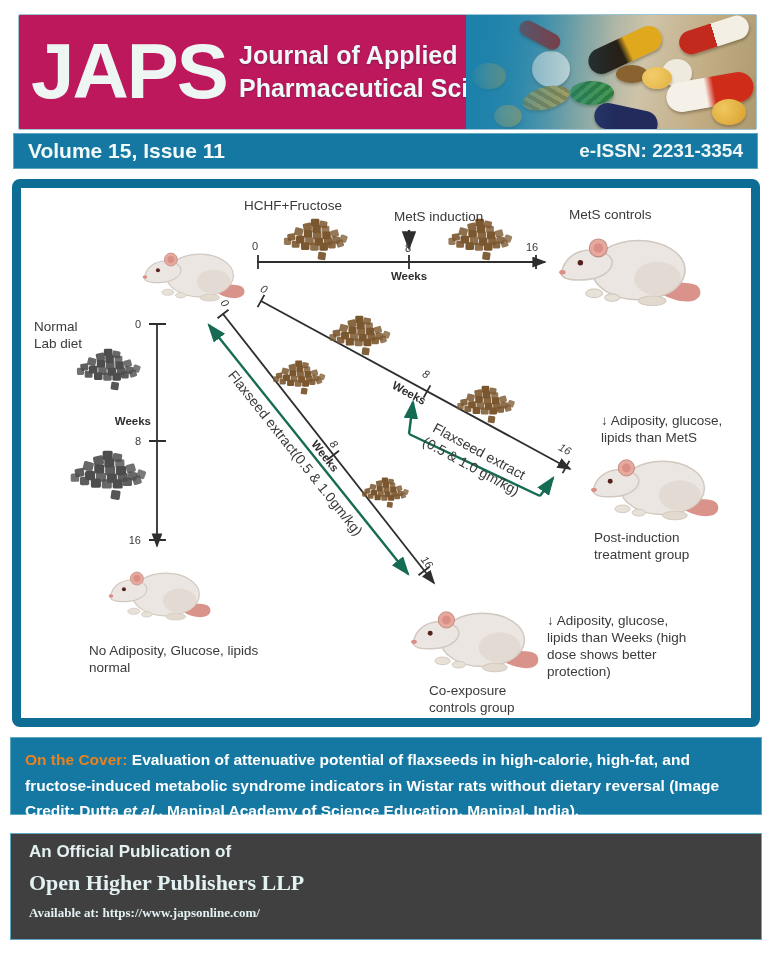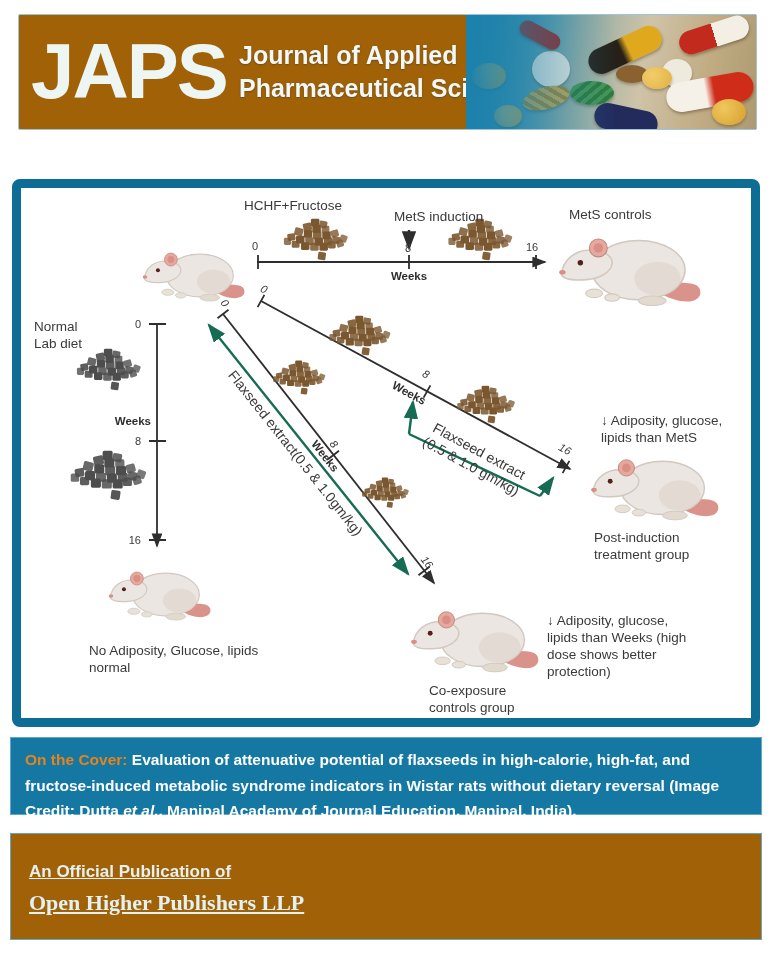--- a/index.html
+++ b/index.html
@@ -1,20 +1,20 @@
 <!DOCTYPE html>
 <html><head>
 <meta charset="utf-8">
 <style>
   html,body{margin:0;padding:0;background:#fff;}
   .page{position:relative;width:772px;height:956px;background:#ffffff;overflow:hidden;
         font-family:"Liberation Sans",sans-serif;}
   
   .masthead{position:absolute;left:18px;top:14px;width:737px;height:114px;
-            background:#a16207;border:1px solid #9cc6d6;border-radius:2px;overflow:hidden;}
+            background:#be185d;border:1px solid #9cc6d6;border-radius:2px;overflow:hidden;}
   .logo{position:absolute;left:12px;top:6px;font-size:78px;font-weight:bold;
         letter-spacing:-2px;color:#eef6f4;line-height:100px;}
   .jname{position:absolute;left:220px;top:24px;font-size:25px;font-weight:bold;
          color:#f2f8f7;line-height:33px;white-space:nowrap;text-shadow:0 1px 2px rgba(0,40,60,.35);}
   .pills{position:absolute;right:0;top:0;width:290px;height:114px;overflow:hidden;
          background:linear-gradient(100deg,#1c81ab 0%,#4a95ad 22%,#93aca4 38%,#cfc3a8 60%,#c2ad85 80%,#ad9a70 100%);}
   .pp{position:absolute;}
   .cap{border-radius:999px;box-shadow:0 2px 3px rgba(40,30,10,.35);}
   .tab{border-radius:50%;box-shadow:0 2px 3px rgba(40,30,10,.3);}
   .pillfade{position:absolute;inset:0;background:linear-gradient(90deg,#1c81ab 0%,rgba(28,129,171,.5) 22%,rgba(28,129,171,0) 52%);}
@@ -34,22 +34,22 @@
   .it{font-style:italic;}
   .figsvg{position:absolute;left:0;top:0;}
   .rot28{transform:rotate(28.5deg);}
   .rot51{transform:rotate(51.5deg);}
   
   .caption{position:absolute;left:10px;top:737px;width:752px;height:78px;background:#1478a2;
            border:1px solid #5fa8c2;box-sizing:border-box;padding:9px 14px;
            font-size:15.5px;font-weight:bold;line-height:25.5px;color:#ffffff;}
   .caption .oc{color:#e8821e;}
   
-  .footer{position:absolute;left:10px;top:833px;width:752px;height:107px;background:#a16207;
-          border:1px solid #5fa8c2;box-sizing:border-box;padding:26px 0 0 18px;color:#e3f1f2;text-decoration:underline;}
+  .footer{position:absolute;left:10px;top:833px;width:752px;height:107px;background:#404040;
+          border:1px solid #5fa8c2;box-sizing:border-box;padding:6px 0 0 18px;color:#e3f1f2;}
   .f1{font-size:17px;font-weight:bold;font-family:"Liberation Sans",sans-serif;margin-top:2px;}
   .f2{font-size:22px;font-weight:bold;font-family:"Liberation Serif",serif;margin-top:8px;}
   .f3{font-size:13px;font-weight:bold;font-family:"Liberation Serif",serif;margin-top:9px;}
 </style>
 </head>
 <body>
 
 <svg width="0" height="0" style="position:absolute" aria-hidden="true">
   <defs>
     <symbol id="rat" viewBox="0 0 140 84">
@@ -117,20 +117,24 @@
       <div class="pp tab" style="right:64px;top:44px;width:30px;height:28px;background:#efeade;"></div>
       <div class="pp tab" style="left:176px;top:52px;width:30px;height:22px;background:radial-gradient(circle at 35% 35%,#f2cd6b,#e2b042);"></div>
       <div class="pp cap" style="right:2px;top:62px;width:88px;height:30px;background:linear-gradient(90deg,#f5f1e8 45%,#cf2d1a 55%);transform:rotate(-10deg);"></div>
       <div class="pp cap" style="left:128px;bottom:-4px;width:64px;height:26px;background:#232a5c;transform:rotate(12deg);"></div>
       <div class="pp tab" style="right:10px;bottom:4px;width:34px;height:26px;background:radial-gradient(circle at 35% 35%,#f0c75e,#d79e2c);"></div>
       <div class="pp tab" style="left:28px;bottom:2px;width:28px;height:22px;background:radial-gradient(circle at 35% 35%,#e5c269,#caa23a);"></div>
       <div class="pillfade"></div>
     </div>
   </div>
 
+  <div class="volbar">
+    <span class="vol">Volume 15, Issue 11</span>
+    <span class="issn">e-ISSN: 2231-3354</span>
+  </div>
 
   <div class="frame">
     <div class="canvas">
 
       <svg class="figsvg" width="730" height="530" viewBox="0 0 730 530">
         <defs>
           <marker id="ab" markerWidth="9" markerHeight="8" refX="7" refY="3" orient="auto" markerUnits="strokeWidth">
             <path d="M0,0 L8,3 L0,6 Z" fill="#2e2e2e"></path>
           </marker>
           <marker id="ag" markerWidth="9" markerHeight="8" refX="7" refY="3" orient="auto-start-reverse" markerUnits="strokeWidth">
@@ -237,21 +241,22 @@
       <div class="wk rot51" style="left:286px;top:262px">Weeks</div>
       <div class="tick it rot51" style="left:400px;top:368px">16</div>
       <div class="fl" style="left:210px;top:176px;white-space:nowrap;font-size:14px;transform-origin:0 50%;transform:rotate(51.5deg)">Flaxseed extract(0.5 &amp; 1.0gm/kg)</div>
       <div class="fl" style="left:526px;top:424px;width:152px">↓ Adiposity, glucose, lipids than Weeks (high dose shows better protection)</div>
       <div class="fl" style="left:408px;top:494px;width:124px">Co-exposure controls group</div>
 
     </div>
   </div>
 
   <div class="caption">
-    <span class="oc">On the Cover:</span><span> Evaluation of attenuative potential of flaxseeds in high-calorie, high-fat, and fructose-induced metabolic syndrome indicators in Wistar rats without dietary reversal (Image Credit: Dutta </span><i>et al.</i><span>, Manipal Academy of Journal Education, Manipal, India).</span>
+    <span class="oc">On the Cover:</span><span> Evaluation of attenuative potential of flaxseeds in high-calorie, high-fat, and fructose-induced metabolic syndrome indicators in Wistar rats without dietary reversal (Image Credit: Dutta </span><i>et al.</i><span>, Manipal Academy of Science Education, Manipal, India).</span>
   </div>
 
   <div class="footer">
     <div class="f1">An Official Publication of</div>
     <div class="f2">Open Higher Publishers LLP</div>
+    <div class="f3">Available at: https://www.japsonline.com/</div>
   </div>
 
 </div>
 
 </body></html>

